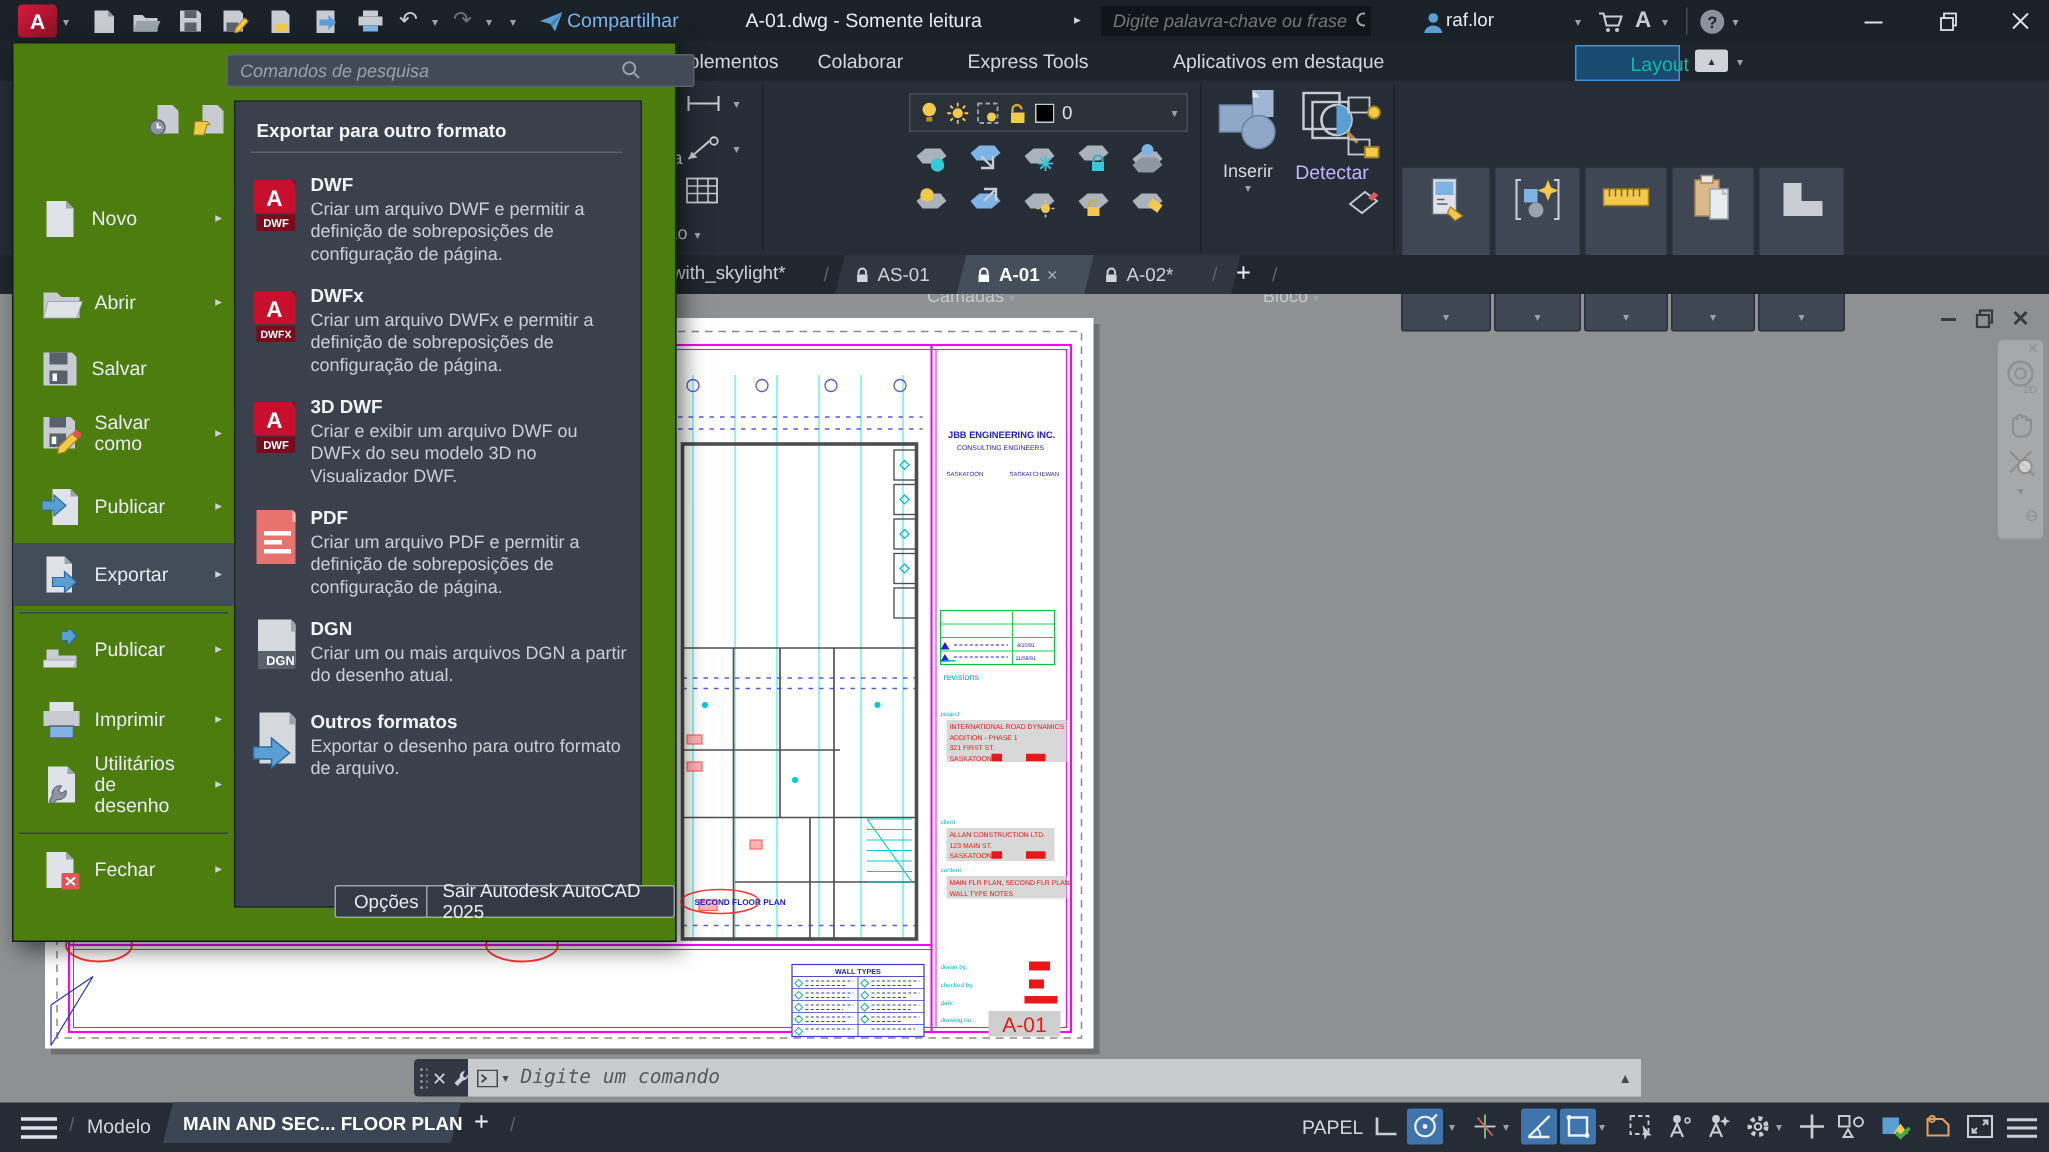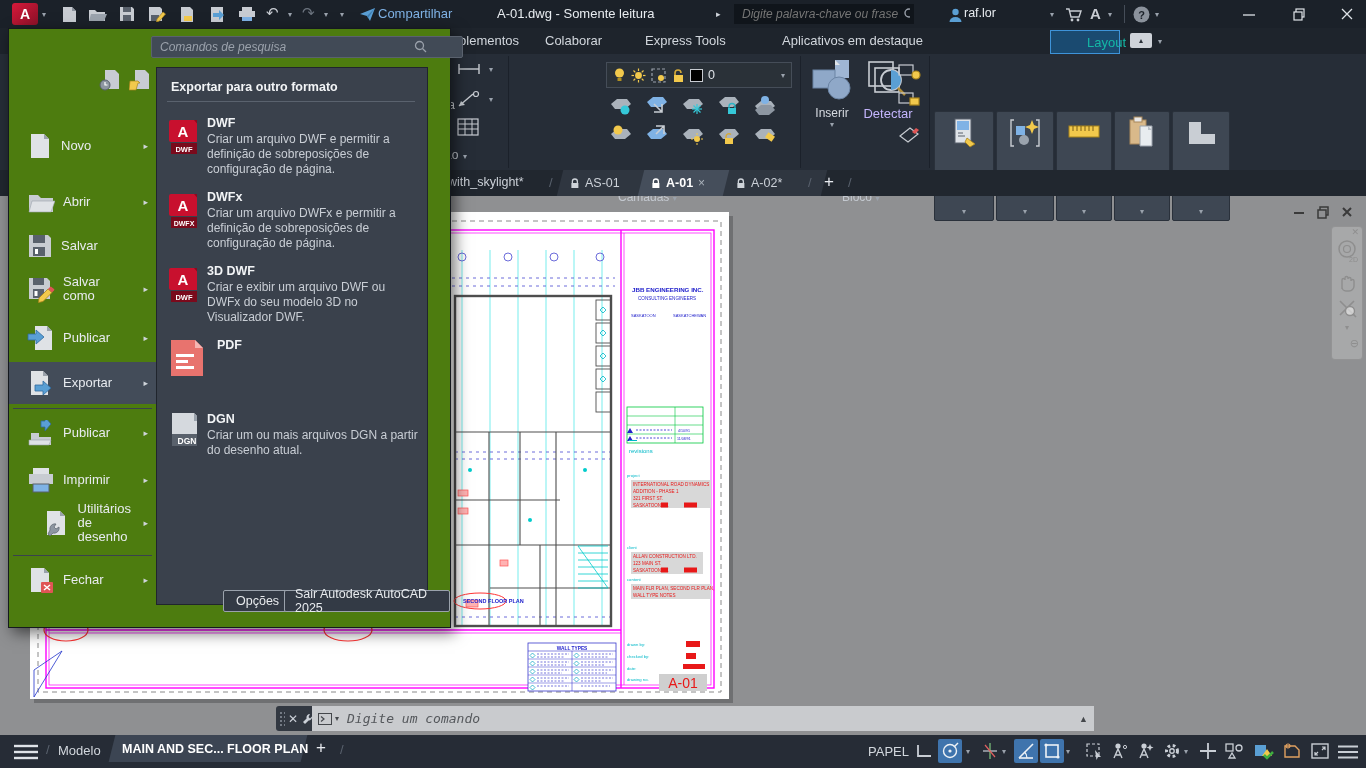--- a/index.html
+++ b/index.html
@@ -774,21 +774,21 @@
   </div>
   <div class="mrow" style="top:430px;height:42px;">
     <svg width="28" height="26">
         <rect x="6" y="1" width="16" height="6" fill="#dfe2e6"></rect>
         <rect x="2" y="7" width="24" height="10" fill="#c8ccd2"></rect>
         <rect x="6" y="17" width="16" height="8" fill="#7fb2e5" stroke="#59616c"></rect>
       </svg>
     <span class="lbl">Imprimir</span>
       <span class="arr arrow-r">▸</span>
   </div>
-  <div class="mrow" style="top:468px;height:52px;justify-content:center;">
+  <div class="mrow" style="top:468px;height:52px;">
     <svg width="28" height="27">
         <path d="M5 1 h13 l5 5 v19 h-18z" fill="#dfe2e6"></path>
         <path d="M18 1 l5 5 h-5z" fill="#9aa2ac"></path>
         <path d="M8 20 a5 5 0 016-6 l-2 3 2 2 3-2 a5 5 0 01-6 6 l-3 3 -2-2z" fill="#8d96a1" stroke="#59616c" stroke-width="0.7"></path>
       </svg>
     <span class="lbl" style="width:64px;white-space:normal;">Utilitários de desenho</span>
       <span class="arr arrow-r">▸</span>
   </div>
   <div class="msep" style="top:526px;"></div>
   <div class="mrow" style="top:530px;height:42px;">
@@ -848,34 +848,46 @@
     <div class="mi" style="top:270px;">
       <svg width="40" height="40">
           <path d="M4 2 h24 l8 8 v28 h-32z" fill="#e8736e"></path>
           <path d="M28 2 l8 8 h-8z" fill="#f5b5b2"></path>
           <rect x="9" y="16" width="18" height="3" fill="#fff"></rect>
           <rect x="9" y="22" width="12" height="3" fill="#fff"></rect>
           <rect x="9" y="28" width="18" height="3" fill="#fff"></rect>
         </svg>
       <div>
           <div class="tt">PDF</div>
+          <div class="dd2">Criar um arquivo PDF e permitir a definição de sobreposições de configuração de página.</div>
         </div>
     </div>
     <div class="mi" style="top:344px;">
       <svg width="40" height="40">
           <path d="M5 1 h22 l8 8 v22 h-30z" fill="#d5d9de"></path>
           <path d="M27 1 l8 8 h-8z" fill="#9aa2ac"></path>
           <rect x="5" y="22" width="30" height="12" fill="#59616c"></rect>
           <text x="20" y="31.5" font-size="8.5" fill="#fff" font-weight="bold" text-anchor="middle">DGN</text>
         </svg>
       <div>
           <div class="tt">DGN</div>
           <div class="dd2">Criar um ou mais arquivos DGN a partir do desenho atual.</div>
         </div>
     </div>
+    <div class="mi" style="top:406px;">
+      <svg width="40" height="40">
+          <path d="M6 1 h20 l8 8 v26 h-28z" fill="#d5d9de"></path>
+          <path d="M26 1 l8 8 h-8z" fill="#9aa2ac"></path>
+          <path d="M2 24 h12 v-6 l12 10 -12 10 v-6 h-12z" fill="#5a9fd4" stroke="#2e6a9e" stroke-width="1"></path>
+        </svg>
+      <div>
+          <div class="tt">Outros formatos</div>
+          <div class="dd2">Exportar o desenho para outro formato de arquivo.</div>
+        </div>
+    </div>
   </div>
 
   <div class="mbtn" style="left:214px;top:561px;padding-left:12px;">Opções</div>
   <div class="mbtn" style="left:275px;top:561px;">Sair Autodesk AutoCAD 2025</div>
 </div>
 
 <div class="abs" id="statusbar">
   <svg class="abs" style="left:14px;top:9px" width="24" height="16">
       <g stroke="#dfe3e8" stroke-width="2.4">
         <line x1="0" y1="2" x2="24" y2="2"></line>

